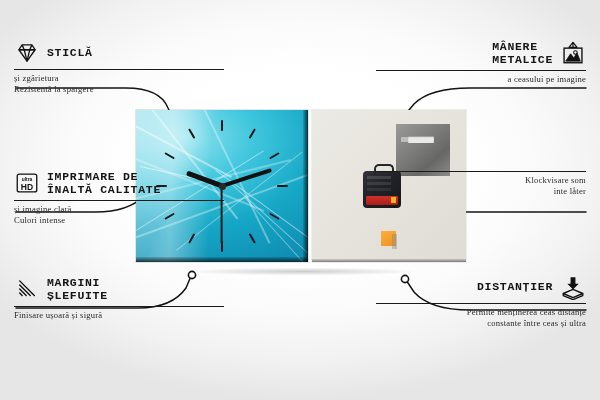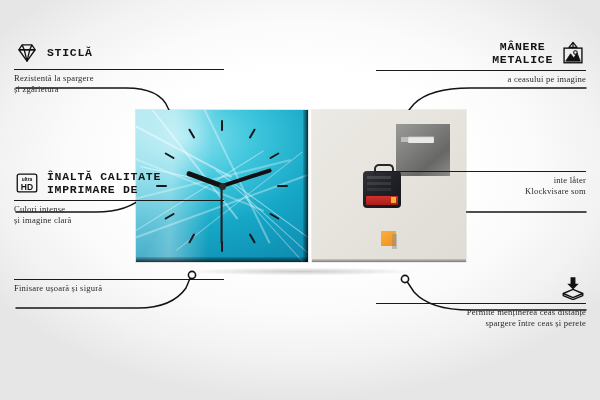--- a/index.html
+++ b/index.html
@@ -17,21 +17,21 @@
   
   .feature{position:absolute;width:210px;}
   .feature .head{display:flex;align-items:center;gap:7px;}
   .feature.left .head{justify-content:flex-start;}
   .feature.right .head{justify-content:flex-end;}
   .f-title{
     font-family:Liberation Mono, monospace;
     font-size:11.5px;font-weight:bold;letter-spacing:.7px;
     color:#151515;line-height:1.16;text-transform:uppercase;
   }
-  .feature.right .f-title{text-align:center;}
+  .feature.right .f-title{text-align:left;}
   .rule{height:0;border-top:1.3px solid #1a1a1a;margin:3px 0 3px 0;}
   .f-sub{
     font-family:"Liberation Serif",serif;
     font-size:8.6px;color:#2a2a2a;line-height:1.28;letter-spacing:.2px;
   }
   .feature.right .f-sub{text-align:right;}
 
   .ico{width:26px;height:26px;flex:0 0 26px;display:block;}
 
   
@@ -227,45 +227,59 @@
           <path d="M10 6 L12.6 12 L16 26 L19.4 12 L22 6"></path>
           <path d="M6 12 L26 12"></path>
         </g>
       </svg>
       <div class="f-title">
         <div>STICLĂ</div>
       </div>
     </div>
     <div class="rule"></div>
     <div class="f-sub">
+      <div>și zgârietura</div>
       <div>Rezistentă la spargere</div>
-      <div>și zgârietura</div>
     </div>
   </div>
 
   <div class="feature left" id="f-print">
     <div class="head">
       <svg class="ico" viewBox="0 0 32 32">
         <rect x="4" y="5" width="24" height="22" rx="2.5" fill="none" stroke="#111" stroke-width="1.6"></rect>
         <text x="16" y="14" font-family="Liberation Sans, sans-serif" font-size="6" font-weight="bold" text-anchor="middle" fill="#111">ultra</text>
         <text x="16" y="24" font-family="Liberation Sans, sans-serif" font-size="10.5" font-weight="bold" text-anchor="middle" fill="#111">HD</text>
       </svg>
       <div class="f-title">
+        <div>IMPRIMARE DE</div>
         <div>ÎNALTĂ CALITATE</div>
-        <div>IMPRIMARE DE</div>
-      </div>
-    </div>
-    <div class="rule"></div>
-    <div class="f-sub">
+      </div>
+    </div>
+    <div class="rule"></div>
+    <div class="f-sub">
+      <div>și imagine clară</div>
       <div>Culori intense</div>
-      <div>și imagine clară</div>
     </div>
   </div>
 
   <div class="feature left" id="f-edge">
+    <div class="head">
+      <svg class="ico" viewBox="0 0 32 32">
+        <g stroke="#111" stroke-width="1.7" stroke-linecap="round">
+          <line x1="7" y1="6" x2="25" y2="24"></line>
+          <line x1="7" y1="11" x2="20" y2="24"></line>
+          <line x1="7" y1="16" x2="15" y2="24"></line>
+          <line x1="7" y1="21" x2="10" y2="24"></line>
+        </g>
+      </svg>
+      <div class="f-title">
+        <div>MARGINI</div>
+        <div>ȘLEFUITE</div>
+      </div>
+    </div>
     <div class="rule"></div>
     <div class="f-sub">
       <div>Finisare ușoară și sigură</div>
     </div>
   </div>
 
   <div class="feature right" id="f-hang">
     <div class="head">
       <div class="f-title">
         <div>MÂNERE</div>
@@ -281,35 +295,36 @@
     </div>
     <div class="rule"></div>
     <div class="f-sub">
       <div>a ceasului pe imagine</div>
     </div>
   </div>
 
   <div class="feature right" id="f-mech">
     <div class="rule"></div>
     <div class="f-sub">
+      <div>Klockvisare som</div>
       <div>inte låter</div>
-      <div>Klockvisare som</div>
     </div>
   </div>
 
   <div class="feature right" id="f-foam">
     <div class="head">
       <div class="f-title">
+        <div>DISTANȚIER</div>
       </div>
       <svg class="ico" viewBox="0 0 32 32">
         <path d="M13 4 h6 v8 h4 l-7 7 -7 -7 h4 Z" fill="#111"></path>
         <path d="M16 19 L28 24 L16 29 L4 24 Z" fill="none" stroke="#111" stroke-width="1.7" stroke-linejoin="round"></path>
         <path d="M4 24 v2.5 L16 31.5 L28 26.5 V24" fill="none" stroke="#111" stroke-width="1.7" stroke-linejoin="round"></path>
       </svg>
     </div>
     <div class="rule"></div>
     <div class="f-sub">
       <div>Permite menținerea ceas distanțe</div>
-      <div>spargere între ceas și perete</div>
+      <div>constante între ceas și ultra</div>
     </div>
   </div>
 
 </div>
 
 </body></html>

